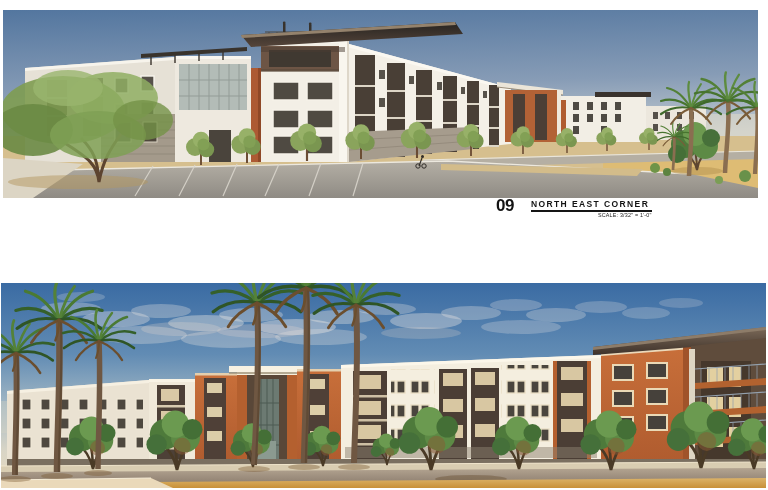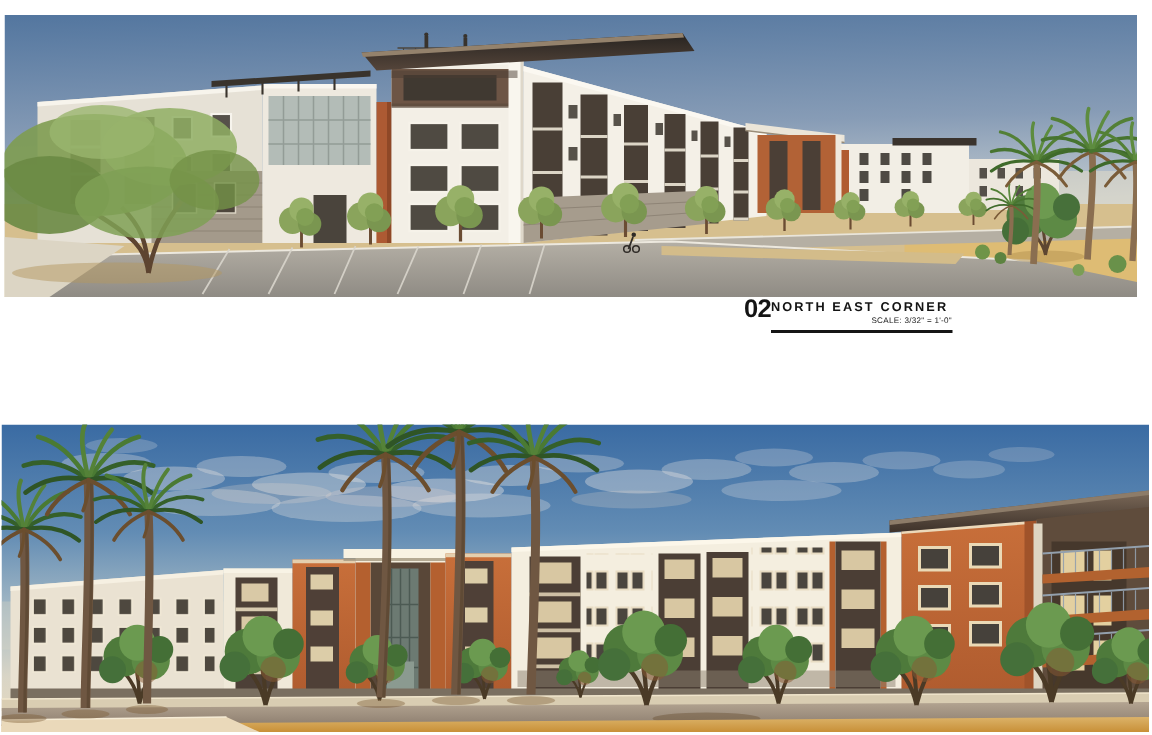--- a/index.html
+++ b/index.html
@@ -5,21 +5,21 @@
   html,body{margin:0;padding:0;}
   body{width:768px;height:490px;background:#ffffff;overflow:hidden;position:relative;
        font-family:"Liberation Sans", sans-serif;}
   .sheet{position:absolute;inset:0;background:#ffffff;}
   figure{margin:0;padding:0;position:absolute;}
   .fig-top{left:3px;top:10px;width:755px;height:188px;}
   .fig-bottom{left:1px;top:283px;width:765px;height:205px;}
   figure svg{display:block;width:100%;height:100%;}
   .viewlabel{position:absolute;left:496px;top:199px;display:flex;align-items:flex-start;color:#141414;}
   .viewlabel .num{font-size:17px;font-weight:bold;line-height:14px;letter-spacing:-0.5px;margin-top:0px;}
-  .viewlabel .titlewrap{display:inline-block;width:121px;margin-left:0;border-bottom:2px solid #151515;position:relative;padding-bottom:11px;}
+  .viewlabel .titlewrap{display:inline-block;width:121px;margin-left:17px;border-bottom:2px solid #151515;position:relative;padding-bottom:1px;}
   .viewlabel .title{display:block;font-size:8.5px;font-weight:bold;letter-spacing:1.4px;line-height:10px;white-space:nowrap;}
   .viewlabel .scale{position:absolute;right:0;top:13px;font-size:6px;letter-spacing:0.2px;white-space:nowrap;color:#1a1a1a;transform:scale(.9);transform-origin:right top;}
 </style>
 </head>
 <body>
 
 <div class="sheet">
 
   <figure class="fig-top" aria-label="North East Corner perspective rendering">
     <svg viewBox="0 0 755 188" preserveAspectRatio="none">
@@ -267,21 +267,21 @@
         <ellipse cx="110" cy="88" rx="45" ry="26" fill="#8fae63" opacity="0.85"></ellipse>
         <ellipse cx="30" cy="120" rx="40" ry="26" fill="#6a8a44" opacity="0.9"></ellipse>
         <ellipse cx="95" cy="125" rx="48" ry="24" fill="#7fa055" opacity="0.85"></ellipse>
         <ellipse cx="140" cy="110" rx="30" ry="20" fill="#749247" opacity="0.8"></ellipse>
         <ellipse cx="65" cy="78" rx="35" ry="18" fill="#9ab56e" opacity="0.8"></ellipse>
       </g>
     </svg>
   </figure>
 
   <div class="viewlabel">
-    <span class="num">02</span>
+    <span class="num">09</span>
     <span class="titlewrap">
       <span class="title">NORTH EAST CORNER</span>
       <span class="scale">SCALE: 3/32" = 1'-0"</span>
     </span>
   </div>
 
   <figure class="fig-bottom" aria-label="Street level perspective rendering">
     <svg viewBox="0 0 765 205" preserveAspectRatio="none">
       <defs>
         <linearGradient id="b-sky" x1="0" y1="0" x2="0" y2="1">

